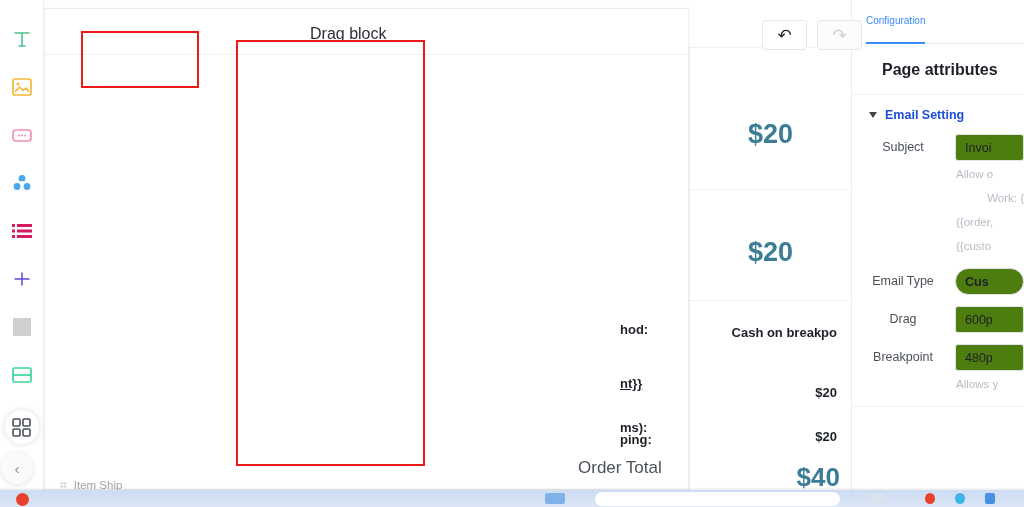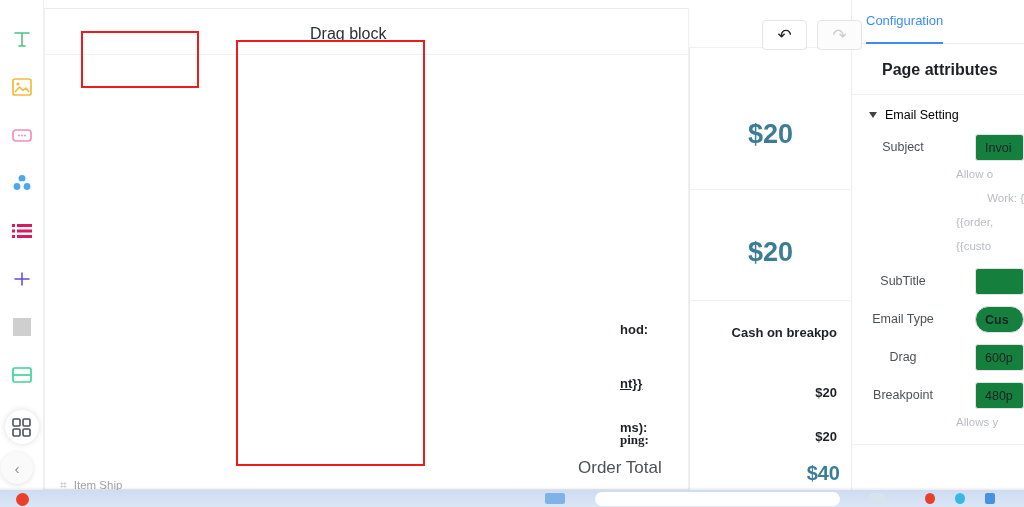--- a/index.html
+++ b/index.html
@@ -245,38 +245,38 @@
     z-index: 7;
     overflow: hidden;
   }
   .config-tabs {
     height: 44px;
     border-bottom: 1px solid #ededed;
     display: flex; align-items: center;
     padding-left: 14px;
   }
   .config-tab {
-    font-size: 13px;
+    font-size: 10px;
     color: #3a8bfd;
     height: 44px;
     display: flex; align-items: center;
     border-bottom: 2.5px solid #3a8bfd;
     cursor: pointer;
   }
   .panel-title {
     font-size: 16px; font-weight: bold;
     color: #1d2127;
     padding: 17px 0 15px 30px;
     border-bottom: 1px solid #f0f0f0;
   }
   .collapse-row {
     display: flex; align-items: center;
     padding: 13px 4px 12px 17px;
-    font-size: 12.5px; font-weight: normal;
-    color: #000000;
+    font-size: 12.5px; font-weight: bold;
+    color: #1d4ed8;
     cursor: pointer;
   }
   .caret {
     width: 0; height: 0;
     border-left: 4.5px solid transparent;
     border-right: 4.5px solid transparent;
     border-top: 6px solid #3d434a;
     margin-right: 8px;
   }
   .field-row {
@@ -296,25 +296,24 @@
   }
   .field-input {
     width: 120px;
     height: 27px;
     border: 1px solid #e0e3e7;
     border-radius: 3px;
     font-size: 12.5px;
     color: #1d2127;
     display: flex; align-items: center;
     padding-left: 9px;
-    background: #15803d;
+    background: #4d7c0f;
     overflow: hidden;
     white-space: nowrap;
     cursor: text;
-    margin-left: 20px;
   }
   .field-input.pill { border-radius: 14px; font-weight: bold; }
   .field-hint {
     font-size: 11.5px;
     color: #b6bcc4;
     line-height: 16px;
     padding-left: 104px;
     margin-top: -6px;
     margin-bottom: 8px;
     white-space: nowrap;
@@ -509,36 +508,36 @@
       <i></i>
       <i></i>
       <i></i>
     </div>
   </div>
 
   <div class="inv-left-labels">
     <div style="position:absolute;top:22px;left:0;">hod:</div>
     <div style="position:absolute;top:76px;left:0;text-decoration:underline;">nt}}</div>
     <div style="position:absolute;top:120px;left:0;">ms):</div>
-    <div style="position:absolute;top:132px;left:0;font-family:Liberation Serif, serif;">ping:</div>
+    <div style="position:absolute;top:132px;left:0;">ping:</div>
     <div style="position:absolute;top:158px;left:-42px;font-size:17px;font-weight:normal;color:#4b5158;white-space:nowrap;">Order Total</div>
   </div>
 
   <div class="invoice-pane">
     <div class="inv-row" style="top:0;height:1px;"></div>
     <div class="price-big" style="position:absolute;top:72px;left:0;width:161px;">$20</div>
     <div class="inv-row" style="top:142px;height:1px;"></div>
     <div class="price-big" style="position:absolute;top:190px;left:0;width:161px;">$20</div>
     <div class="inv-row" style="top:253px;height:1px;"></div>
 
     <div style="position:absolute;top:273px;left:0;width:161px;text-align:right;padding-right:14px;font-size:13px;font-weight:bold;color:#1d2127;line-height:25px;">Cash on breakpo</div>
 
     <div style="position:absolute;top:338px;left:0;width:161px;text-align:right;padding-right:14px;font-size:13px;font-weight:bold;color:#1d2127;">$20</div>
     <div style="position:absolute;top:382px;left:0;width:161px;text-align:right;padding-right:14px;font-size:13px;font-weight:bold;color:#1d2127;">$20</div>
-    <div style="position:absolute;top:415px;left:0;width:161px;text-align:right;padding-right:11px;font-size:20px;font-weight:bold;color:#3c7d96;">$40</div>
+    <div style="position:absolute;top:415px;left:0;width:161px;text-align:right;padding-right:11px;font-size:26px;font-weight:bold;color:#3c7d96;">$40</div>
   </div>
 
   <div class="toolbar-btns">
     <div class="tb-btn">
       <span>↶</span>
     </div>
     <div class="tb-btn disabled">
       <span>↷</span>
     </div>
   </div>
@@ -556,24 +555,20 @@
 
     <div class="field-row">
       <div class="field-label">Subject</div>
       <div class="field-input">Invoi</div>
     </div>
     <div class="field-hint">Allow o</div>
     <div class="field-hint" style="margin-top:0;text-align:right;">Work: {</div>
     <div class="field-hint" style="margin-top:0;">{{order,</div>
     <div class="field-hint" style="margin-top:0;margin-bottom:14px;">{{custo</div>
 
-    <div class="field-row">
-      <div class="field-label">SubTitle</div>
-      <div class="field-input"></div>
-    </div>
 
     <div class="field-row">
       <div class="field-label">Email Type</div>
       <div class="field-input pill">Cus</div>
     </div>
 
     <div class="field-row">
       <div class="field-label">Drag</div>
       <div class="field-input">600p</div>
     </div>

